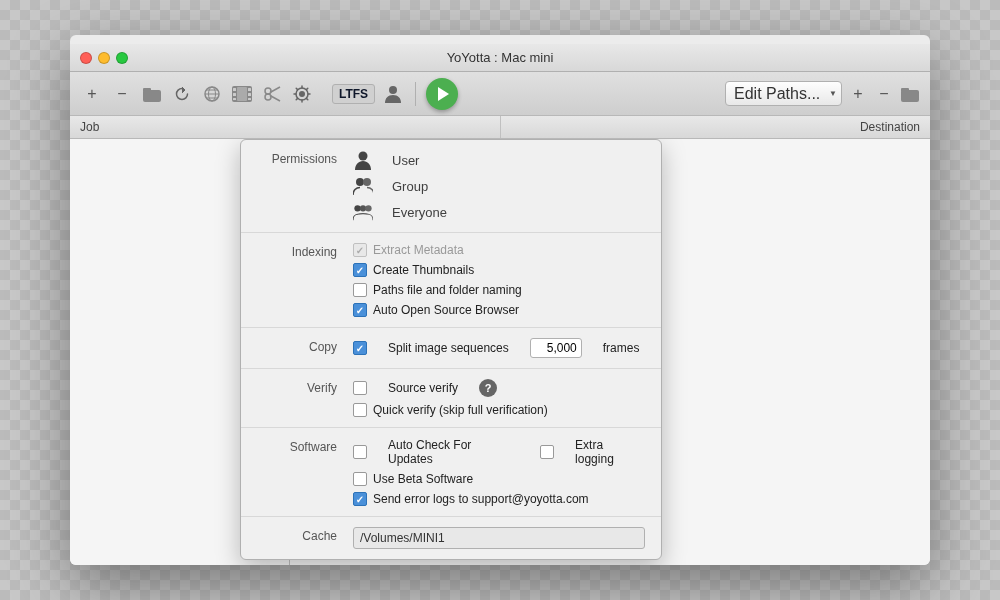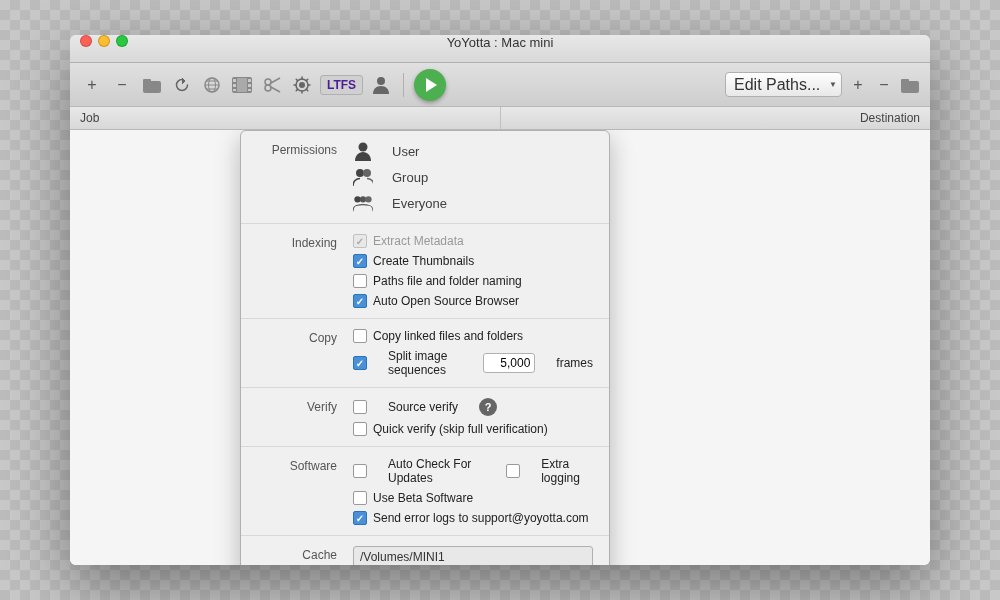--- a/index.html
+++ b/index.html
@@ -41,25 +41,26 @@
       display: flex;
       flex-direction: column;
       position: relative;
     }
 
     
     .titlebar {
       background: linear-gradient(to bottom, #e8e8e8, #d8d8d8);
       height: 28px;
       display: flex;
-      align-items: flex-start;
+      align-items: center;
       justify-content: center;
       border-bottom: 1px solid #b0b0b0;
       position: relative;
       flex-shrink: 0;
+      margin-top: 9px;
     }
     .titlebar-buttons {
       position: absolute;
       left: 10px;
       display: flex;
       gap: 6px;
       align-items: center;
     }
     .titlebar-btn {
       width: 12px;
@@ -100,21 +101,22 @@
     }
     .toolbar-separator { width: 1px; height: 24px; background: #b0b0b0; margin: 0 4px; }
 
     .ltfs-badge {
       background: #d0d0d0;
       border: 1px solid #b0b0b0;
       border-radius: 3px;
       padding: 2px 6px;
       font-size: 12px;
       font-weight: bold;
-      color: #4c1d95;
+      color: #0f172a;
+      margin-left: 12px;
     }
 
     .go-btn {
       width: 32px;
       height: 32px;
       border-radius: 50%;
       background: #4caf50;
       border: none;
       display: flex;
       align-items: center;
@@ -204,21 +206,21 @@
     .right-panel {
       flex: 1;
       background: #f5f5f5;
     }
 
     
     .settings-popup {
       position: absolute;
       top: 0;
       left: 170px;
-      width: 370px;
+      width: 422px;
       background: #f0f0f0;
       border: 1px solid #b0b0b0;
       border-radius: 6px;
       box-shadow: 0 8px 24px rgba(0,0,0,0.25);
       z-index: 10;
       padding: 0;
       overflow: hidden;
     }
 
     
@@ -534,24 +536,20 @@
           <div class="checkbox-item">
             <div class="checkbox checked"></div>
             <span>Auto Open Source Browser</span>
           </div>
         </div>
       </div>
 
       <div class="popup-section">
         <div class="section-label">Copy</div>
         <div class="section-content">
-          <div class="checkbox-item">
-            <div class="checkbox"></div>
-            <span>Copy linked files and folders</span>
-          </div>
           <div class="inline-row">
             <div class="checkbox checked"></div>
             <span>Split image sequences</span>
             <input type="text" class="frames-input" value="5,000" style="">
             <span>frames</span>
           </div>
         </div>
       </div>
 
       <div class="popup-section">

